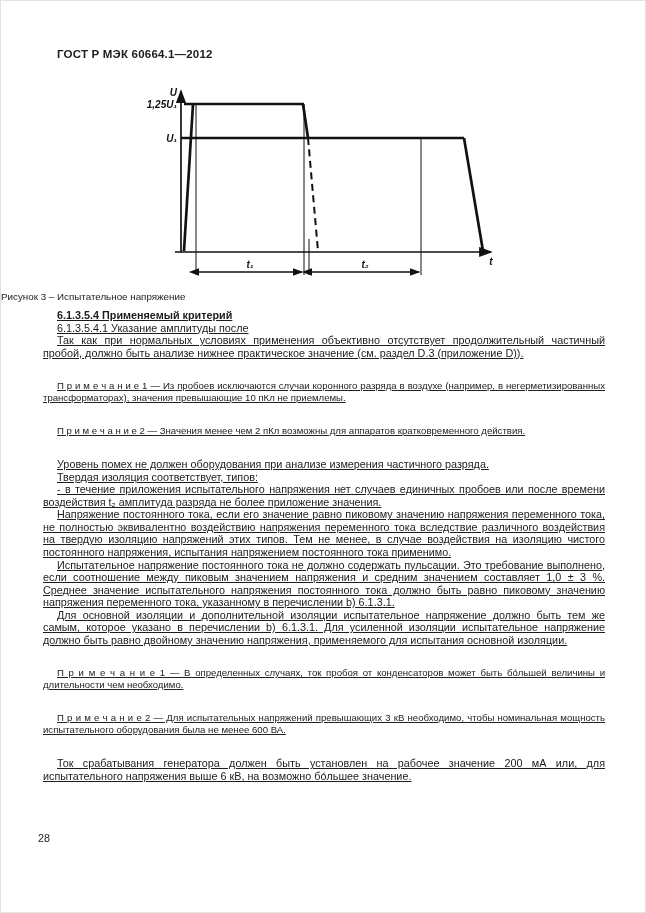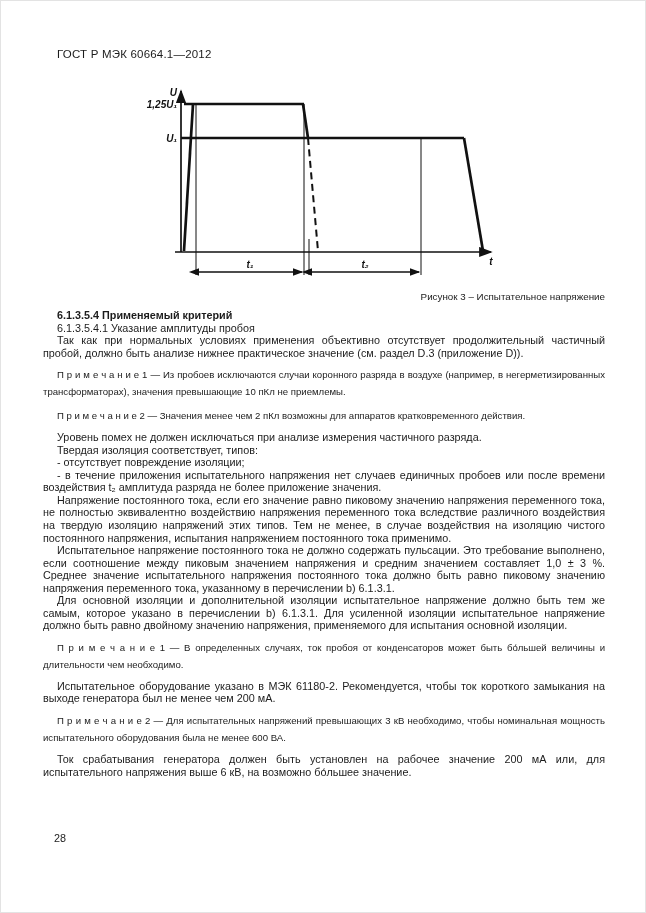--- a/index.html
+++ b/index.html
@@ -3,36 +3,36 @@
 <meta charset="utf-8">
 <style>
   html,body { margin:0; padding:0; background:#fff; }
   .page {
     position:relative; width:646px; height:913px; background:#ffffff;
     font-family:"Liberation Sans", sans-serif; color:#1c1c1c;
     box-sizing:border-box; border:1px solid #e3e3e3; overflow:hidden;
   }
   .doc-header {
     position:absolute; left:56px; top:47px;
-    font-size:11.5px; font-weight:normal; letter-spacing:0.2px;
+    font-size:11.5px; font-weight:bold; letter-spacing:0.2px;
   }
   .figure-wrap { position:absolute; left:0; top:78px; width:646px; height:215px; }
   .fig-label { font-family:"Liberation Sans", sans-serif; font-weight:bold; font-style:italic; font-size:10px; fill:#111; }
   .fig-caption {
-    position:absolute; left:0; top:290px; width:596px; text-align:right;
-    font-size:9.8px; color:#222;padding-left:8px;
+    position:absolute; left:0; top:290px; width:596px; text-align:left;
+    font-size:9.8px; color:#222;
   }
   .body-text {
     position:absolute; left:42px; top:308px; width:562px;
     font-size:10.8px; line-height:12.55px; text-align:justify;
   }
-  .body-text p { margin:0; text-indent:14px; }
+  .body-text p { margin:0; text-indent:14px;text-decoration:underline; }
   .body-text p.heading { font-weight:bold; }
-  .body-text p.note { font-size:9.6px; line-height:17px; margin:7px 0; color:#222; }
-  .page-number { position:absolute; left:53px; top:831px; font-size:10.8px; }
+  .body-text p.note { font-size:9.6px; line-height:12px; margin:21px 0; color:#222; }
+  .page-number { position:absolute; left:37px; top:831px; font-size:10.8px; }
 </style>
 </head>
 <body>
 
 <div class="page">
 
   <div class="doc-header">ГОСТ Р МЭК 60664.1—2012</div>
 
   <div class="figure-wrap">
     <svg width="646" height="215" viewBox="0 0 646 215">
@@ -70,32 +70,30 @@
       <text x="490" y="186" text-anchor="middle" class="fig-label">t</text>
       <text x="249" y="189" text-anchor="middle" class="fig-label">t₁</text>
       <text x="364" y="189" text-anchor="middle" class="fig-label">t₂</text>
     </svg>
   </div>
 
   <div class="fig-caption">Рисунок 3 – Испытательное напряжение</div>
 
   <div class="body-text" id="content">
       <p class="heading">6.1.3.5.4 Применяемый критерий</p>
-      <p class="para">6.1.3.5.4.1 Указание амплитуды пробоя</p>
+      <p class="para">6.1.3.5.4.1 Указание амплитуды после</p>
       <p class="para">Так как при нормальных условиях применения объективно отсутствует продолжительный частичный пробой, должно быть анализе нижнее практическое значение (см. раздел D.3 (приложение D)).</p>
       <p class="note">П р и м е ч а н и е  1 — Из пробоев исключаются случаи коронного разряда в воздухе (например, в негерметизированных трансформаторах), значения превышающие 10 пКл не приемлемы.</p>
       <p class="note">П р и м е ч а н и е  2 — Значения менее чем 2 пКл возможны для аппаратов кратковременного действия.</p>
-      <p class="para">Уровень помех не должен исключаться при анализе измерения частичного разряда.</p>
+      <p class="para">Уровень помех не должен оборудования при анализе измерения частичного разряда.</p>
       <p class="para">Твердая изоляция соответствует, типов:</p>
-      <p class="para">- отсутствует повреждение изоляции;</p>
       <p class="para">- в течение приложения испытательного напряжения нет случаев единичных пробоев или после времени воздействия t₂ амплитуда разряда не более приложение значения.</p>
       <p class="para">Напряжение постоянного тока, если его значение равно пиковому значению напряжения переменного тока, не полностью эквивалентно воздействию напряжения переменного тока вследствие различного воздействия на твердую изоляцию напряжений этих типов. Тем не менее, в случае воздействия на изоляцию чистого постоянного напряжения, испытания напряжением постоянного тока применимо.</p>
       <p class="para">Испытательное напряжение постоянного тока не должно содержать пульсации. Это требование выполнено, если соотношение между пиковым значением напряжения и средним значением составляет 1,0 ± 3 %. Среднее значение испытательного напряжения постоянного тока должно быть равно пиковому значению напряжения переменного тока, указанному в перечислении b) 6.1.3.1.</p>
       <p class="para">Для основной изоляции и дополнительной изоляции испытательное напряжение должно быть тем же самым, которое указано в перечислении b) 6.1.3.1. Для усиленной изоляции испытательное напряжение должно быть равно двойному значению напряжения, применяемого для испытания основной изоляции.</p>
       <p class="note">П р и м е ч а н и е  1 — В определенных случаях, ток пробоя от конденсаторов может быть бо́льшей величины и длительности чем  необходимо.</p>
-      <p class="para">Испытательное оборудование указано в МЭК 61180-2. Рекомендуется, чтобы ток короткого замыкания на выходе генератора был не менее чем 200 мА.</p>
       <p class="note">П р и м е ч а н и е  2 — Для испытательных напряжений превышающих 3 кВ необходимо, чтобы номинальная мощность испытательного оборудования была не менее 600 ВА.</p>
       <p class="para">Ток срабатывания генератора должен быть установлен на рабочее значение 200 мА или, для испытательного напряжения выше 6 кВ, на возможно бо́льшее значение.</p>
     </div>
 
   <div class="page-number">28</div>
 
 </div>
 
 </body></html>

